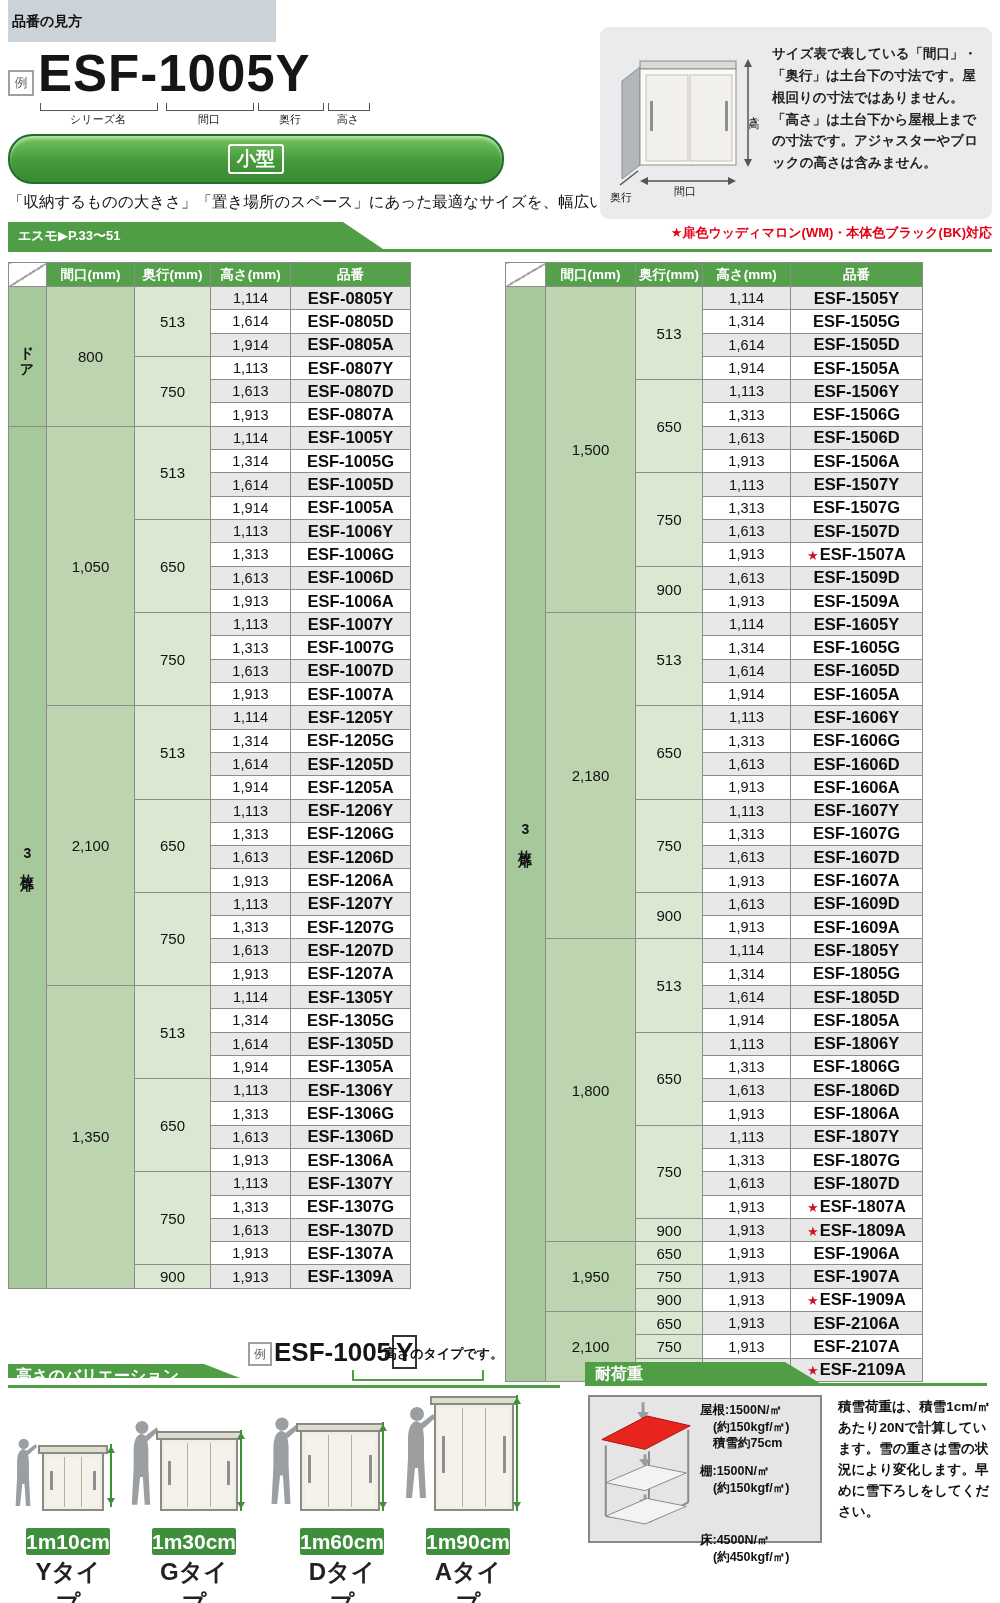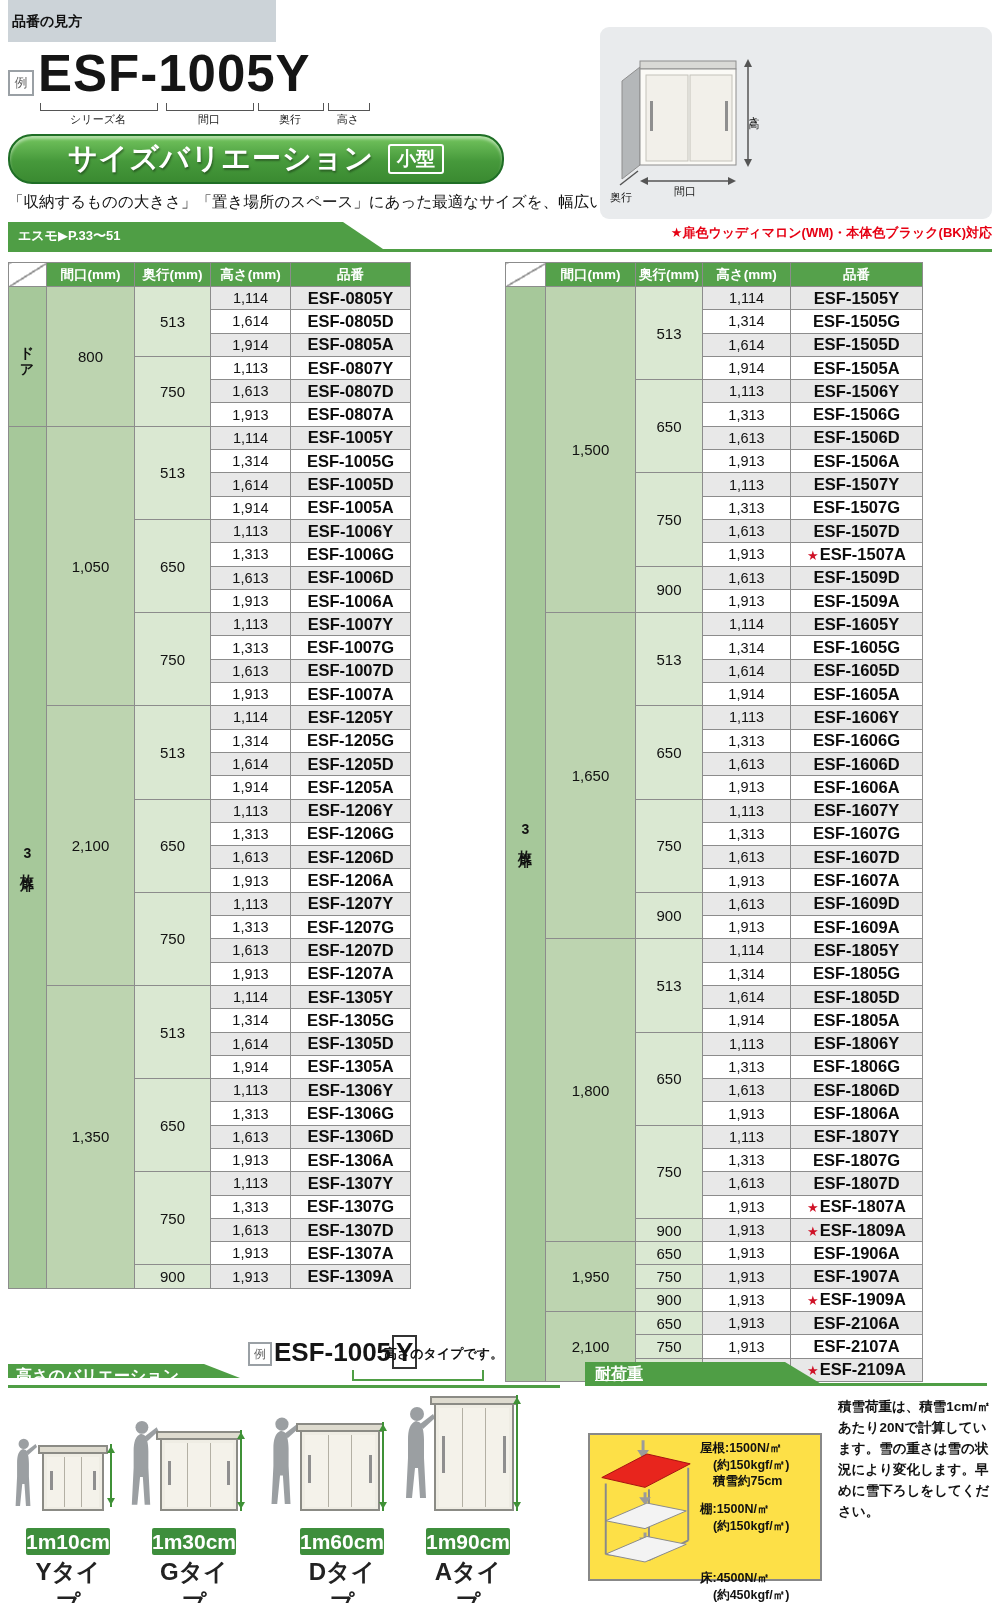--- a/index.html
+++ b/index.html
@@ -77,23 +77,23 @@
   .shed .door.hdr::before{content:'';position:absolute;right:3px;top:28%;width:3px;height:38%;background:#8f8f8f;}
   .varrow{position:absolute;width:0;border-left:2px solid #3f9136;}
   .varrow::before{content:'';position:absolute;top:-2px;left:-5px;border:4px solid transparent;border-bottom:7px solid #3f9136;}
   .varrow::after{content:'';position:absolute;bottom:-2px;left:-5px;border:4px solid transparent;border-top:7px solid #3f9136;}
   .size-tag{position:absolute;height:27px;background:#3e8e3c;color:#fff;font-size:21px;font-weight:bold;
             display:flex;align-items:center;justify-content:center;border-radius:2px;}
   .type-name{position:absolute;font-size:24px;font-weight:bold;color:#222;text-align:center;}
 
   
   .load-ribbon{left:585px;top:1362px;width:238px;height:23px;line-height:23px;font-size:16px;padding-left:10px;
-               clip-path:polygon(0 0,200px 0,238px 100%,0 100%);box-sizing:border-box;text-decoration:underline;}
+               clip-path:polygon(0 0,200px 0,238px 100%,0 100%);box-sizing:border-box;}
   .load-rule{left:585px;top:1383px;width:402px;height:3px;background:#4f9e45;}
-  .load-box{left:588px;top:1433px;width:234px;height:148px;border:2px solid #888;background:#fde047;box-sizing:border-box;}
+  .load-box{left:588px;top:1395px;width:234px;height:148px;border:2px solid #888;background:#e5e5e5;box-sizing:border-box;}
   .load-lbl{position:absolute;font-size:12.5px;font-weight:600;line-height:1.32;color:#111;}
   .lbl-roof{left:110px;top:5px;} .lbl-shelf{left:110px;top:66px;} .lbl-floor{left:110px;top:103px;margin-top:32px;}
   .load-lbl .ind{padding-left:13px;display:block;}
   .load-note{left:838px;top:1396px;width:158px;font-size:13.5px;line-height:1.56;color:#111;font-weight:600;}
   svg text{font-family:"Liberation Sans","DejaVu Sans",sans-serif;}
 </style>
 </head>
 <body>
 
 <div class="page">
@@ -105,21 +105,20 @@
   <div class="abs bracket" style="left:40px;top:103px;width:116px;"></div>
   <div class="abs bk-label" style="left:40px;top:112px;width:116px;">シリーズ名</div>
   <div class="abs bracket" style="left:166px;top:103px;width:86px;"></div>
   <div class="abs bk-label" style="left:166px;top:112px;width:86px;">間口</div>
   <div class="abs bracket" style="left:258px;top:103px;width:64px;"></div>
   <div class="abs bk-label" style="left:258px;top:112px;width:64px;">奥行</div>
   <div class="abs bracket" style="left:328px;top:103px;width:40px;"></div>
   <div class="abs bk-label" style="left:328px;top:112px;width:40px;">高さ</div>
 
   <div class="abs size-bar">
-    <span class="size-bar-title">サイズバリエーション</span>
     <span class="badge-small">小型</span>
   </div>
   <div class="abs lead">「収納するものの大きさ」「置き場所のスペース」にあった最適なサイズを、幅広いバリエーションからお選びください。</div>
 
   <div class="abs info-box">
     <svg class="info-illus" width="162" height="168" viewBox="0 0 162 168">
       <polygon points="32,28 14,42 14,140 32,126" fill="#b4b7b9" stroke="#8e8e8e"></polygon>
       <rect x="32" y="22" width="96" height="8" fill="#d9d9d6" stroke="#8e8e8e"></rect>
       <rect x="32" y="30" width="96" height="96" fill="#fbfaf6" stroke="#8e8e8e"></rect>
       <rect x="38" y="36" width="42" height="86" fill="#f2f0ea" stroke="#c4c2ba"></rect>
@@ -130,20 +129,21 @@
       <polygon points="136,28 144,28 140,20" fill="#555"></polygon>
       <polygon points="136,120 144,120 140,128" fill="#555"></polygon>
       <text x="146" y="70" font-size="11" fill="#222" writing-mode="tb">高さ</text>
       <line x1="34" y1="142" x2="126" y2="142" stroke="#555" stroke-width="1.5"></line>
       <polygon points="40,138 40,146 32,142" fill="#555"></polygon>
       <polygon points="120,138 120,146 128,142" fill="#555"></polygon>
       <text x="66" y="156" font-size="11" fill="#222">間口</text>
       <line x1="12" y1="146" x2="30" y2="132" stroke="#555" stroke-width="1.5"></line>
       <text x="2" y="162" font-size="11" fill="#222">奥行</text>
     </svg>
+    <div class="info-text">サイズ表で表している「間口」・「奥行」は土台下の寸法です。屋根回りの寸法ではありません。「高さ」は土台下から屋根上までの寸法です。アジャスターやブロックの高さは含みません。</div>
   </div>
 
   <div class="abs ribbon esmo-ribbon">エスモ▶P.33〜51</div>
   <div class="abs green-rule"></div>
   <div class="abs color-note">★扉色ウッディマロン(WM)・本体色ブラック(BK)対応</div>
 
   <div class="table-mount" id="table-left">
       <table class="size-table">
         <colgroup>
           <col style="width: 38px;">
@@ -430,21 +430,21 @@
           <tr>
             <td class="d" rowspan="2">900</td>
             <td class="h gray">1,613</td>
             <td class="p gray">ESF-1509D</td>
           </tr>
           <tr>
             <td class="h white">1,913</td>
             <td class="p white">ESF-1509A</td>
           </tr>
           <tr>
-            <td class="w" rowspan="14">1,650</td>
+            <td class="w" rowspan="14">2,180</td>
             <td class="d" rowspan="4">513</td>
             <td class="h gray">1,114</td>
             <td class="p gray">ESF-1605Y</td>
           </tr>
           <tr>
             <td class="h white">1,314</td>
             <td class="p white">ESF-1605G</td>
           </tr>
           <tr>
             <td class="h gray">1,614</td>

